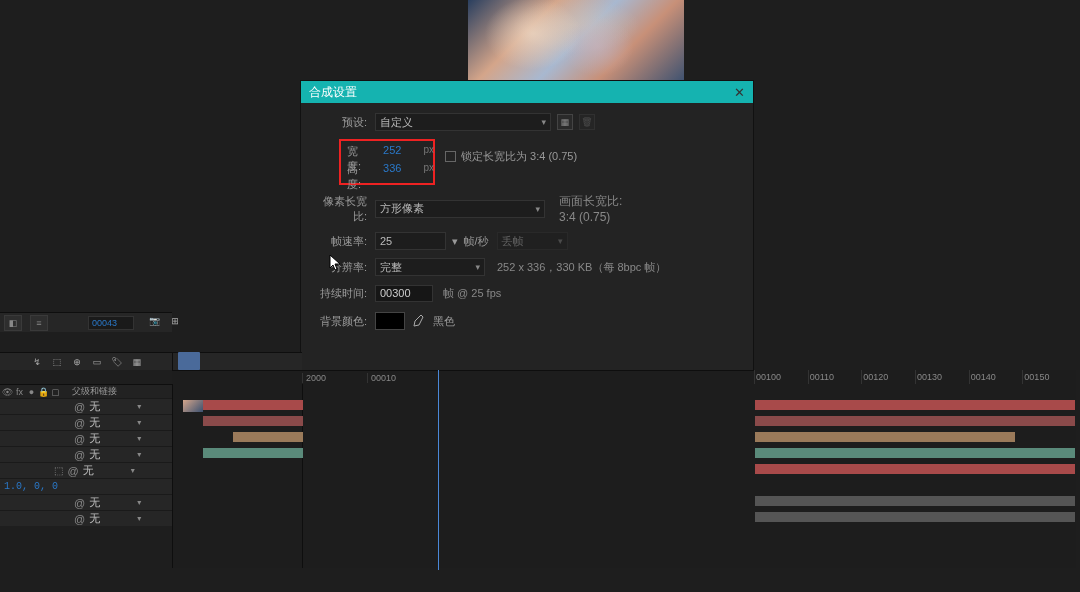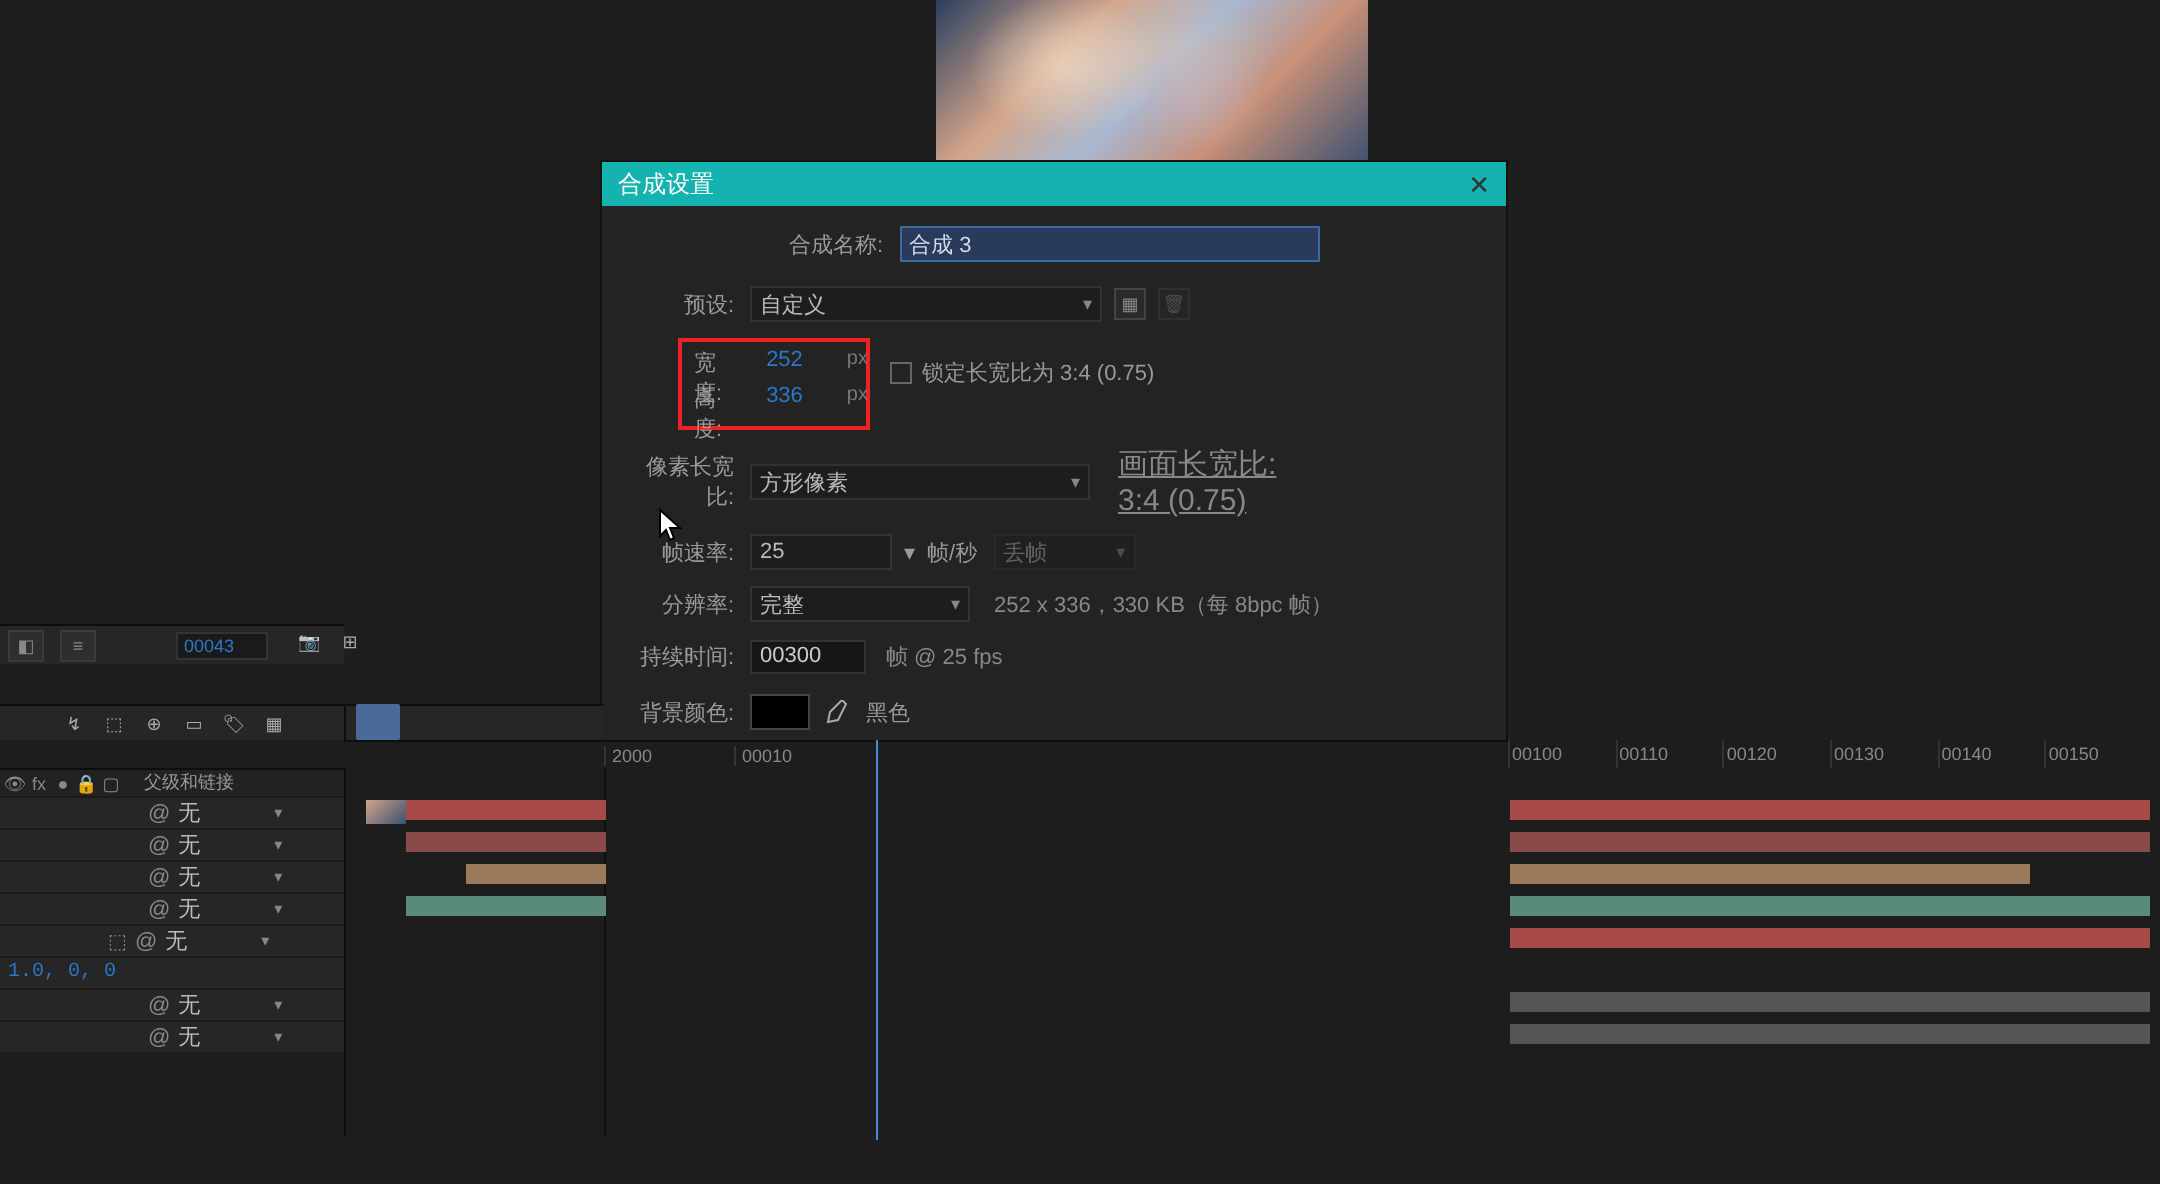--- a/index.html
+++ b/index.html
@@ -193,24 +193,20 @@
 <body>
 
 <div class="preview"></div>
 
 <div class="dialog">
   <div class="dlg-title">
     <span>合成设置</span>
     <span class="dlg-close">✕</span>
   </div>
   <div class="dlg-body">
-    <div class="row" style="justify-content:center; margin-bottom:12px;">
-      <span class="lbl">合成名称:</span>
-      <input class="comp-name-input" value="合成 3" style="">
-    </div>
 
 
     <div class="row">
       <span class="lbl lbl-w2">预设:</span>
       <div class="preset-select select">
         <span>自定义</span>
         <span class="chev">▾</span>
       </div>
       <div class="mini-btn">▦</div>
       <div class="mini-btn" style="opacity:.4">🗑</div>
@@ -235,21 +231,21 @@
         <span>锁定长宽比为 3:4 (0.75)</span>
       </div>
     </div>
 
     <div class="row" style="margin-top:8px;">
       <span class="lbl lbl-w2">像素长宽比:</span>
       <div class="select w170">
         <span>方形像素</span>
         <span class="chev">▾</span>
       </div>
-      <div style="margin-left:14px; font-size:15px; color:#888;text-decoration:underline;">
+      <div style="margin-left:14px; font-size:12px; color:#888;">
         <div>画面长宽比:</div>
         <div>3:4 (0.75)</div>
       </div>
     </div>
 
     <div class="row">
       <span class="lbl lbl-w2">帧速率:</span>
       <div class="select w48">
         <span>25</span>
       </div>

